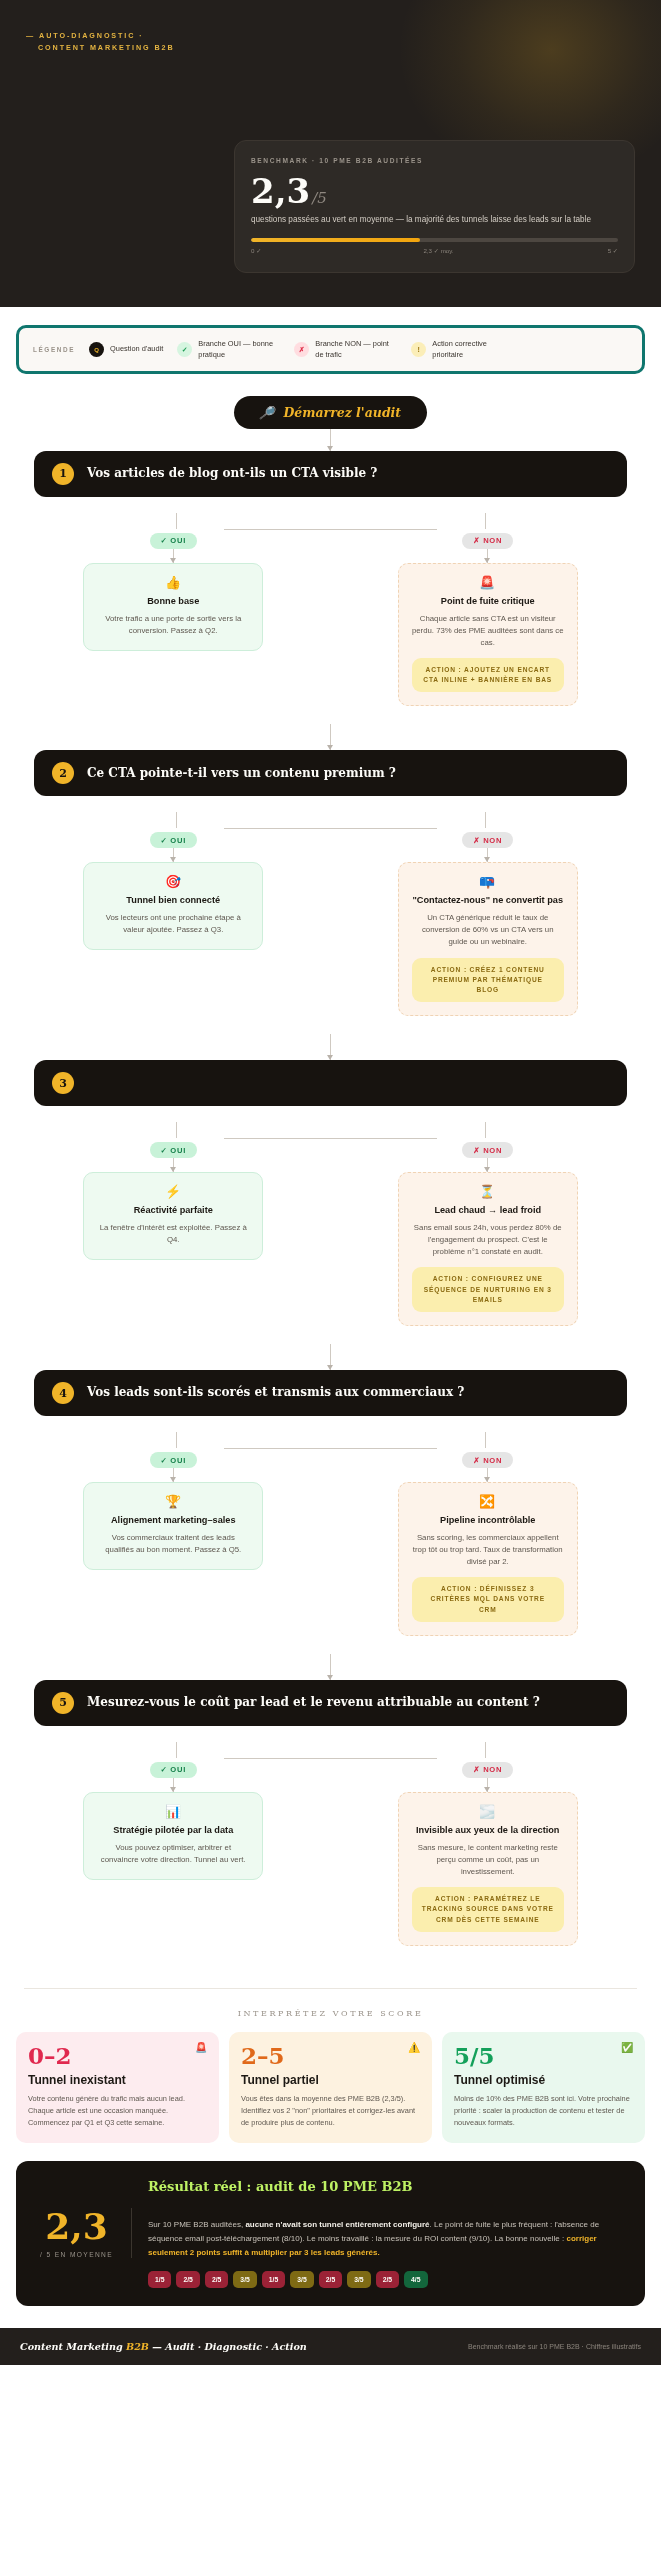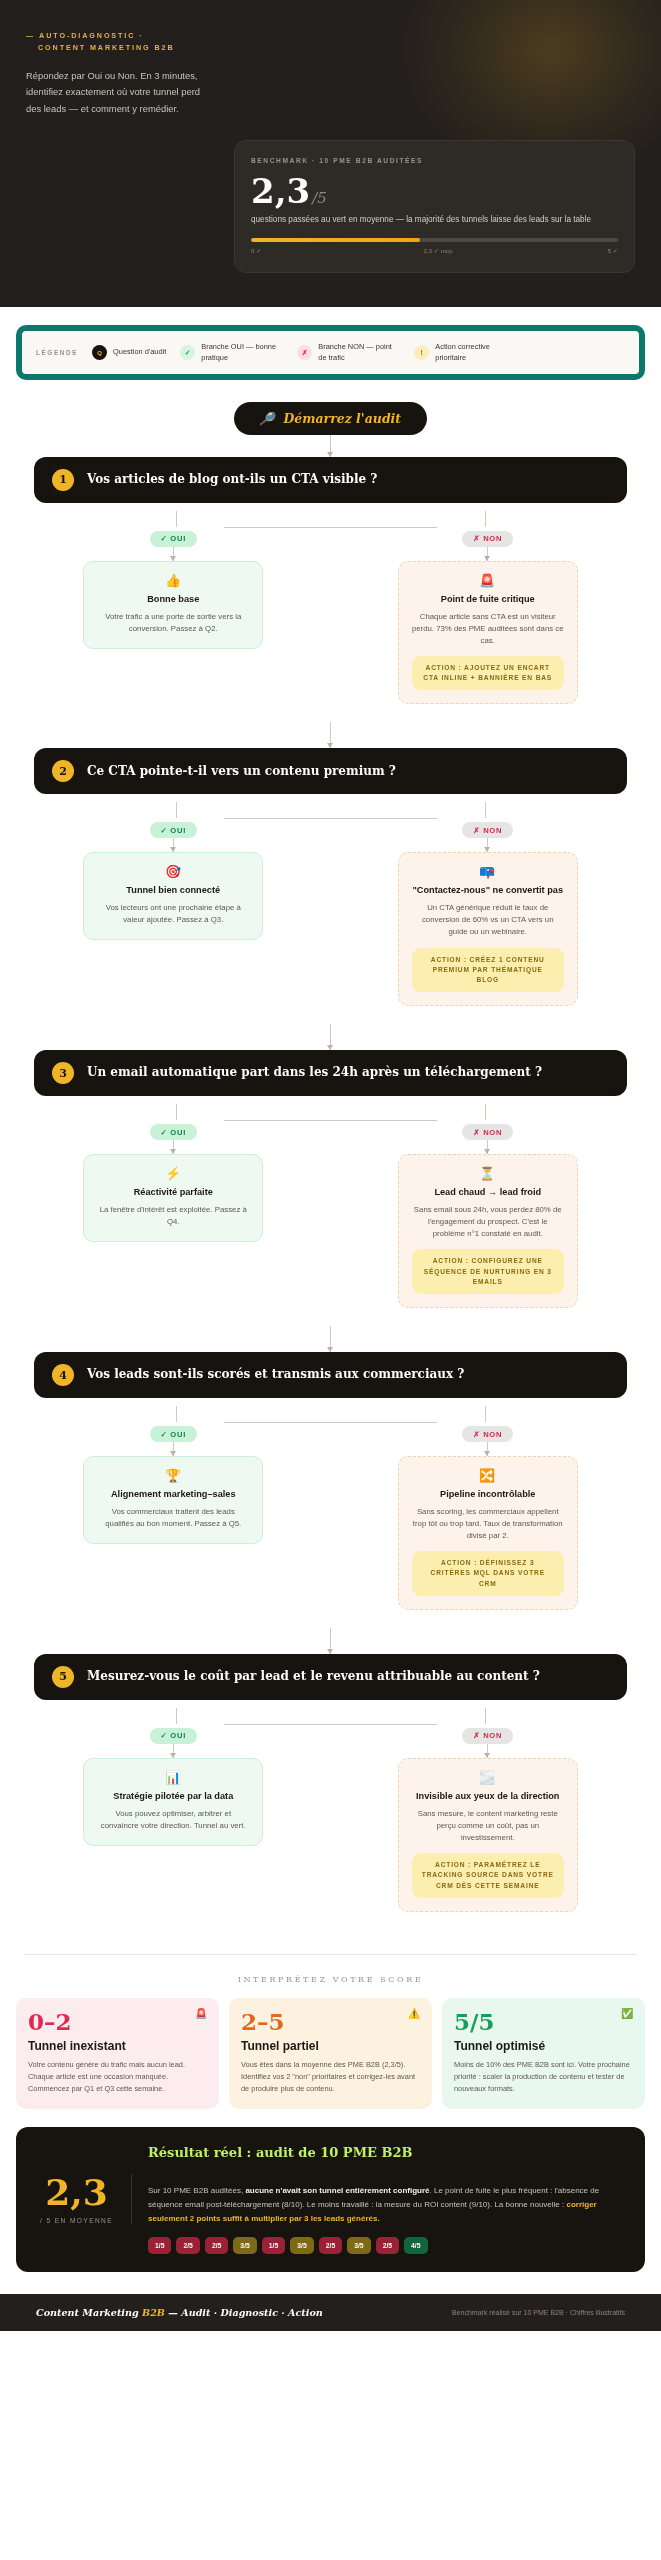--- a/index.html
+++ b/index.html
@@ -114,21 +114,21 @@
     font-size: 6.2px;
   }
   .bench-ticks .mid { margin-left: 8px; }
 
   
   .light { background: #ffffff; padding: 18px 16px 0 16px; }
 
   
   .legend {
     background: #faf8f5;
-    border: 6px solid #0f766e;
+    border: 3px solid #0f766e;
     border-radius: 10px;
     padding: 11px 14px;
     display: flex;
     align-items: center;
     gap: 14px;
     margin-bottom: 22px;
   }
   .legend-title {
     color: #9a938a;
     font-size: 6.4px;
@@ -205,21 +205,21 @@
   }
   .qtext {
     color: #fdfcf8;
     font-family: "DejaVu Serif", "Liberation Serif", serif;
     font-weight: 700;
     font-size: 12px;
     line-height: 1.3;
   }
 
   
-  .branches { position: relative; padding-top: 8px; }
+  .branches { position: relative; padding-top: 16px; }
   .branch-stems {
     position: relative;
     height: 16px;
   }
   .stem { position: absolute; top: 0; width: 1px; height: 16px; background: #cfc9c1; }
   .stem.left  { left: 25.5%; }
   .stem.right { left: 74.5%; }
   .crossbar {
     position: absolute;
     top: 16px;
@@ -375,21 +375,21 @@
     color: #fdfcf8;
   }
   .chip.low  { background: #9b2236; }
   .chip.mid  { background: #7e6a14; }
   .chip.high { background: #13663c; }
 
   
   .footer {
     margin-top: 22px;
     background: #231f1c;
-    padding: 13px 36px;
+    padding: 13px 20px;
     display: flex;
     justify-content: space-between;
     align-items: center;
   }
   .footer-left {
     font-family: "DejaVu Serif", "Liberation Serif", serif;
     font-style: italic;
     font-weight: 700;
     color: #fdfcf8;
     font-size: 9.6px;
@@ -403,21 +403,20 @@
 <div class="page">
 
   <section class="hero">
     <div class="hero-glow"></div>
     <div class="hero-inner">
       <div class="hero-left">
         <div class="eyebrow">
           <span class="dash">—</span><span>AUTO-DIAGNOSTIC ·</span><br>
           <span style="padding-left:12px">CONTENT MARKETING B2B</span>
         </div>
-        <p class="hero-sub">Répondez par Oui ou Non. En 3 minutes, identifiez exactement où votre tunnel perd des leads — et comment y remédier.</p>
       </div>
 
       <div class="bench-wrap">
         <div class="bench-card">
           <div class="bench-label">BENCHMARK · 10 PME B2B AUDITÉES</div>
           <div class="bench-score">
             <span>2,3</span>
             <span class="den">/5</span>
           </div>
           <div class="bench-desc">questions passées au vert en moyenne — la majorité des tunnels laisse des leads sur la table</div>
@@ -534,21 +533,20 @@
             </div>
           </div>
         </div>
       </div>
       <div class="gap-after-branch"></div>
     </div>
         <div class="connector h26"></div>
         <div class="qblock">
       <div class="qbar">
         <div class="qnum">3</div>
-        <div class="qtext">Un email automatique part dans les 24h après un téléchargement ?</div>
       </div>
       <div class="branches">
         <div class="branch-stems">
           <div class="stem left"></div>
           <div class="stem right"></div>
           <div class="crossbar"></div>
         </div>
         <div class="branch-cols">
           <div class="branch-col">
             <div class="pill pill-yes">✓ OUI</div>

